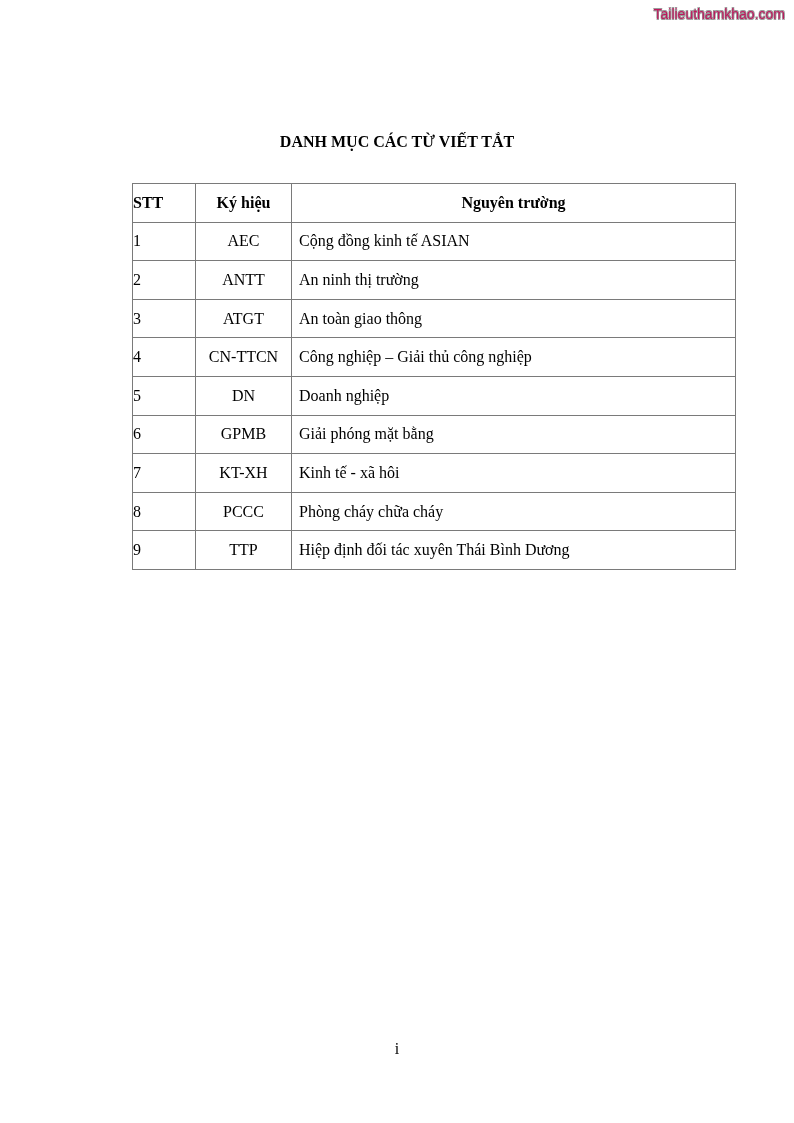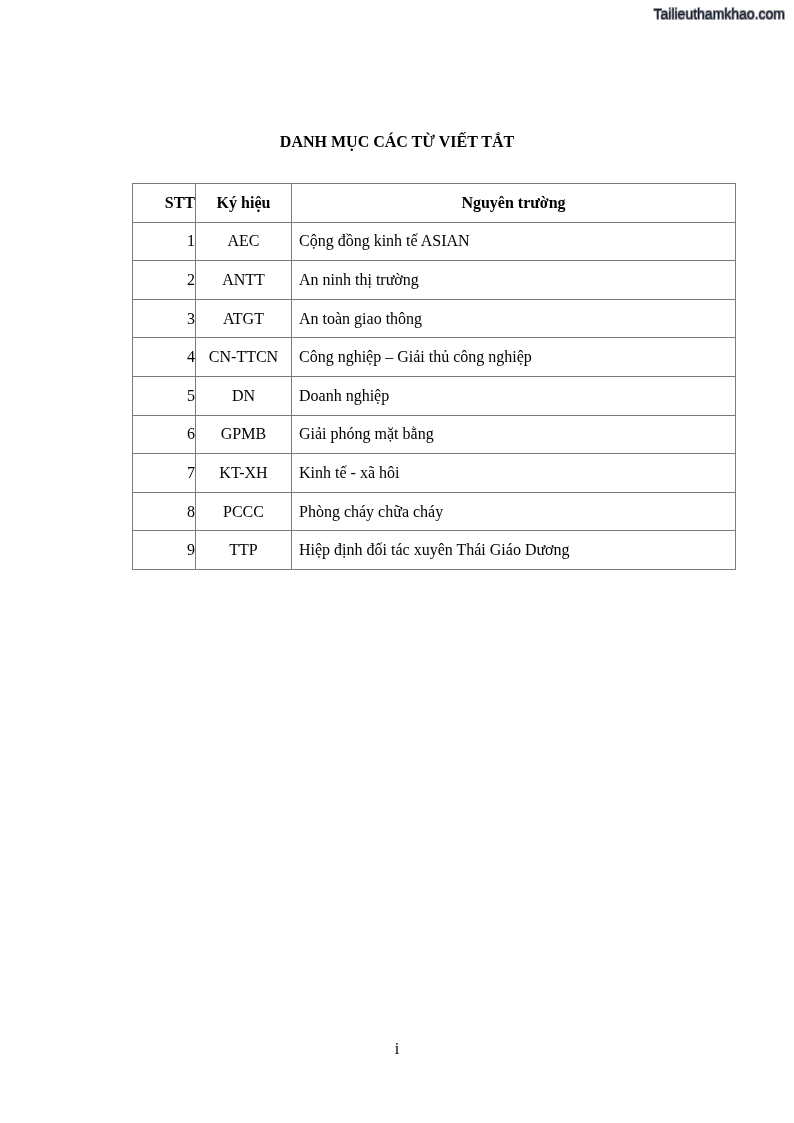--- a/index.html
+++ b/index.html
@@ -1,27 +1,27 @@
 <!DOCTYPE html>
 <html><head>
 <meta charset="utf-8">
 <style>
   html, body { margin: 0; padding: 0; background: #ffffff; }
   body { width: 794px; height: 1123px; position: relative; overflow: hidden;
          font-family: "Liberation Serif", serif; color: #000; }
   .watermark { position: absolute; top: 6px; right: 9px; font-family: "Liberation Sans", sans-serif;
-               font-size: 14px; color: #0f172a; letter-spacing: 0px;
+               font-size: 14px; color: #be185d; letter-spacing: 0px;
                text-shadow: -0.6px -0.6px 0 #9a9a9a, 0.6px -0.6px 0 #9a9a9a, -0.6px 0.6px 0 #9a9a9a, 0.6px 0.6px 0 #9a9a9a; }
   .title { position: absolute; top: 133px; left: 0; width: 852px; text-align: center;
            font-weight: bold; font-size: 16px; }
   table { position: absolute; top: 183px; left: 132px; width: 604px; border-collapse: collapse;
           font-size: 16px; }
   td, th { border: 1px solid #7a7a7a; height: 37.6px; padding: 0; }
   th { font-weight: bold; text-align: center; }
-  .c1 { width: 62px; text-align: right; }
+  .c1 { width: 62px; text-align: left; }
   .c2 { width: 95px; text-align: center; }
   .c3 { text-align: left; padding-left: 7px; }
   th.c3 { text-align: center; padding-left: 0; }
   .page-num { position: absolute; top: 1040px; left: 0; width: 852px; text-align: center; font-size: 16px; }
 </style>
 </head>
 <body>
 
 <div class="watermark">Tailieuthamkhao.com</div>
 
@@ -72,18 +72,18 @@
       <td class="c3">Kinh tế - xã hôi</td>
     </tr>
     <tr>
       <td class="c1">8</td>
       <td class="c2">PCCC</td>
       <td class="c3">Phòng cháy chữa cháy</td>
     </tr>
     <tr>
       <td class="c1">9</td>
       <td class="c2">TTP</td>
-      <td class="c3">Hiệp định đối tác xuyên Thái Giáo Dương</td>
+      <td class="c3">Hiệp định đối tác xuyên Thái Bình Dương</td>
     </tr>
   </tbody>
 </table>
 
 <div class="page-num" style="left:-29px;">i</div>
 
 </body></html>

